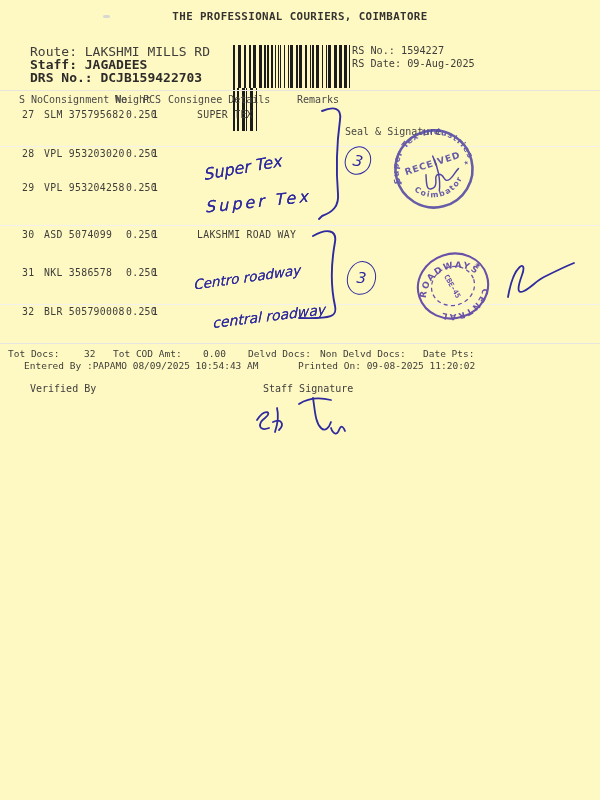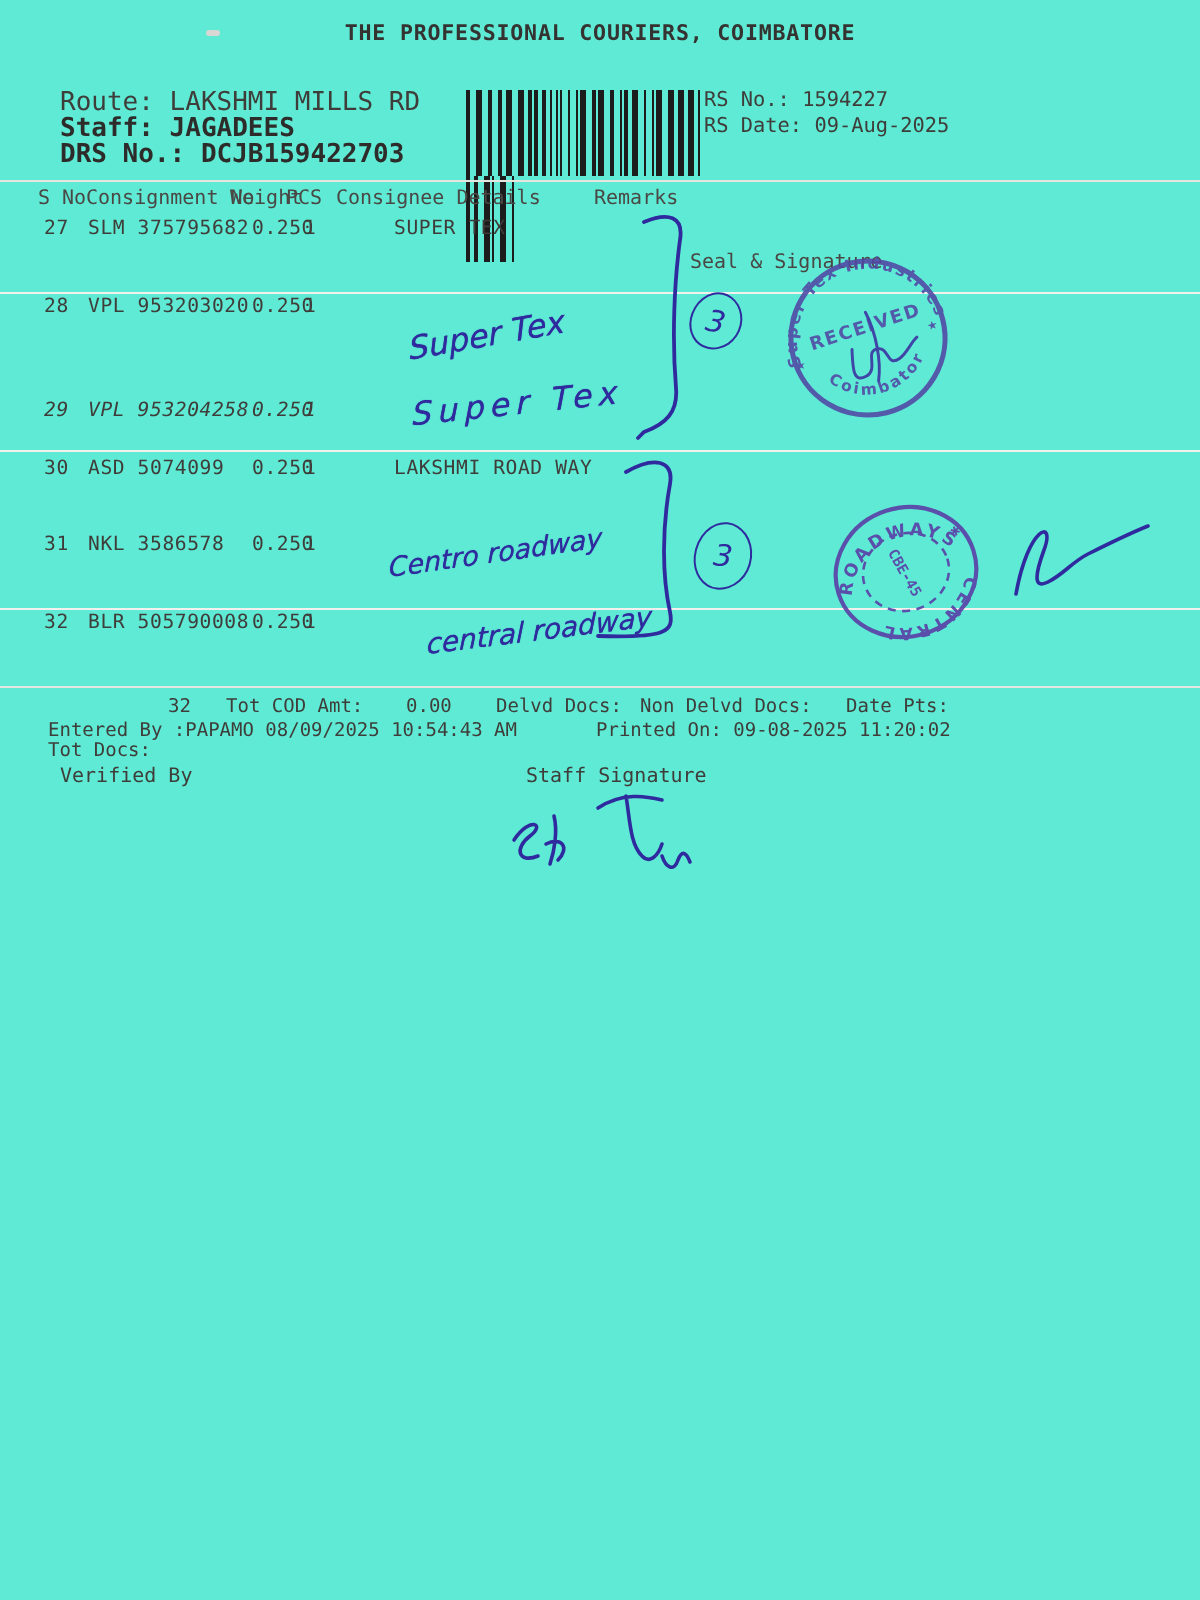--- a/index.html
+++ b/index.html
@@ -1,18 +1,18 @@
 <!DOCTYPE html>
 <html><head>
 <meta charset="utf-8">
 <style>
   html,body{margin:0;padding:0;background:#e9e9e9;}
   .page{
     position:relative;width:600px;height:800px;margin:0 auto;
-    background:#5eead4;overflow:hidden;
+    background:#fef9c3;overflow:hidden;
     font-family:"DejaVu Sans Mono","Liberation Mono",monospace;
     color:#3f3d3a;border-right:1px solid #ececea;
   }
   .abs{position:absolute;white-space:pre;}
   .title{width:100%;text-align:center;font-weight:bold;font-size:10.8px;letter-spacing:.4px;color:#353331;}
   .subtitle{width:100%;text-align:center;font-weight:bold;font-size:10.8px;letter-spacing:.2px;color:#353331;}
   .infoline{font-size:13px;}
   .b{font-weight:bold;color:#2e2c2a;}
   .rsline{font-size:10.2px;}
   .rule{position:absolute;left:0;width:600px;height:1px;background:#e7e5e0;}
@@ -78,21 +78,21 @@
       <span class="c-pcs">1</span>
       <span class="c-cons">SUPER TEX</span>
   </div>
   <div class="trow" style="top:148px;">
     <span class="c-sno">28</span>
       <span class="c-con">VPL 953203020</span>
       <span class="c-wt">0.250</span>
       <span class="c-pcs">1</span>
       <span class="c-cons"></span>
   </div>
-  <div class="trow" style="top:200px;font-style:italic;">
+  <div class="trow" style="top:182px;">
     <span class="c-sno">29</span>
       <span class="c-con">VPL 953204258</span>
       <span class="c-wt">0.250</span>
       <span class="c-pcs">1</span>
       <span class="c-cons"></span>
   </div>
   <div class="trow" style="top:229px;">
     <span class="c-sno">30</span>
       <span class="c-con">ASD 5074099</span>
       <span class="c-wt">0.250</span>
@@ -159,21 +159,21 @@
       <text x="84" y="34" font-size="10" fill="#5a3fa6">✱</text>
     </g>
   </svg>
 
   <svg width="90" height="55" style="left:492px;top:253px;" viewBox="0 0 90 55">
     <path d="M 16,44 C 22,10 36,6 30,22 C 26,33 24,42 32,38 C 40,34 44,28 52,24 C 62,19 72,14 82,10" fill="none" stroke="#2f2b9e" stroke-width="1.8" stroke-linecap="round"></path>
   </svg>
 
   <div class="rule" style="top:343px;"></div>
   <div class="sumline">
-    <span style="left:24px;top:348px;margin-top:22px;">Tot Docs:</span>
+    <span style="left:8px;top:348px;">Tot Docs:</span>
     <span style="left:84px;top:348px;">32</span>
     <span style="left:113px;top:348px;">Tot COD Amt:</span>
     <span style="left:203px;top:348px;">0.00</span>
     <span style="left:248px;top:348px;">Delvd Docs:</span>
     <span style="left:320px;top:348px;">Non Delvd Docs:</span>
     <span style="left:423px;top:348px;">Date Pts:</span>
   </div>
   <div class="sumline">
     <span style="left:24px;top:360px;">Entered By :PAPAMO 08/09/2025 10:54:43 AM</span>
     <span style="left:298px;top:360px;">Printed On: 09-08-2025 11:20:02</span>

